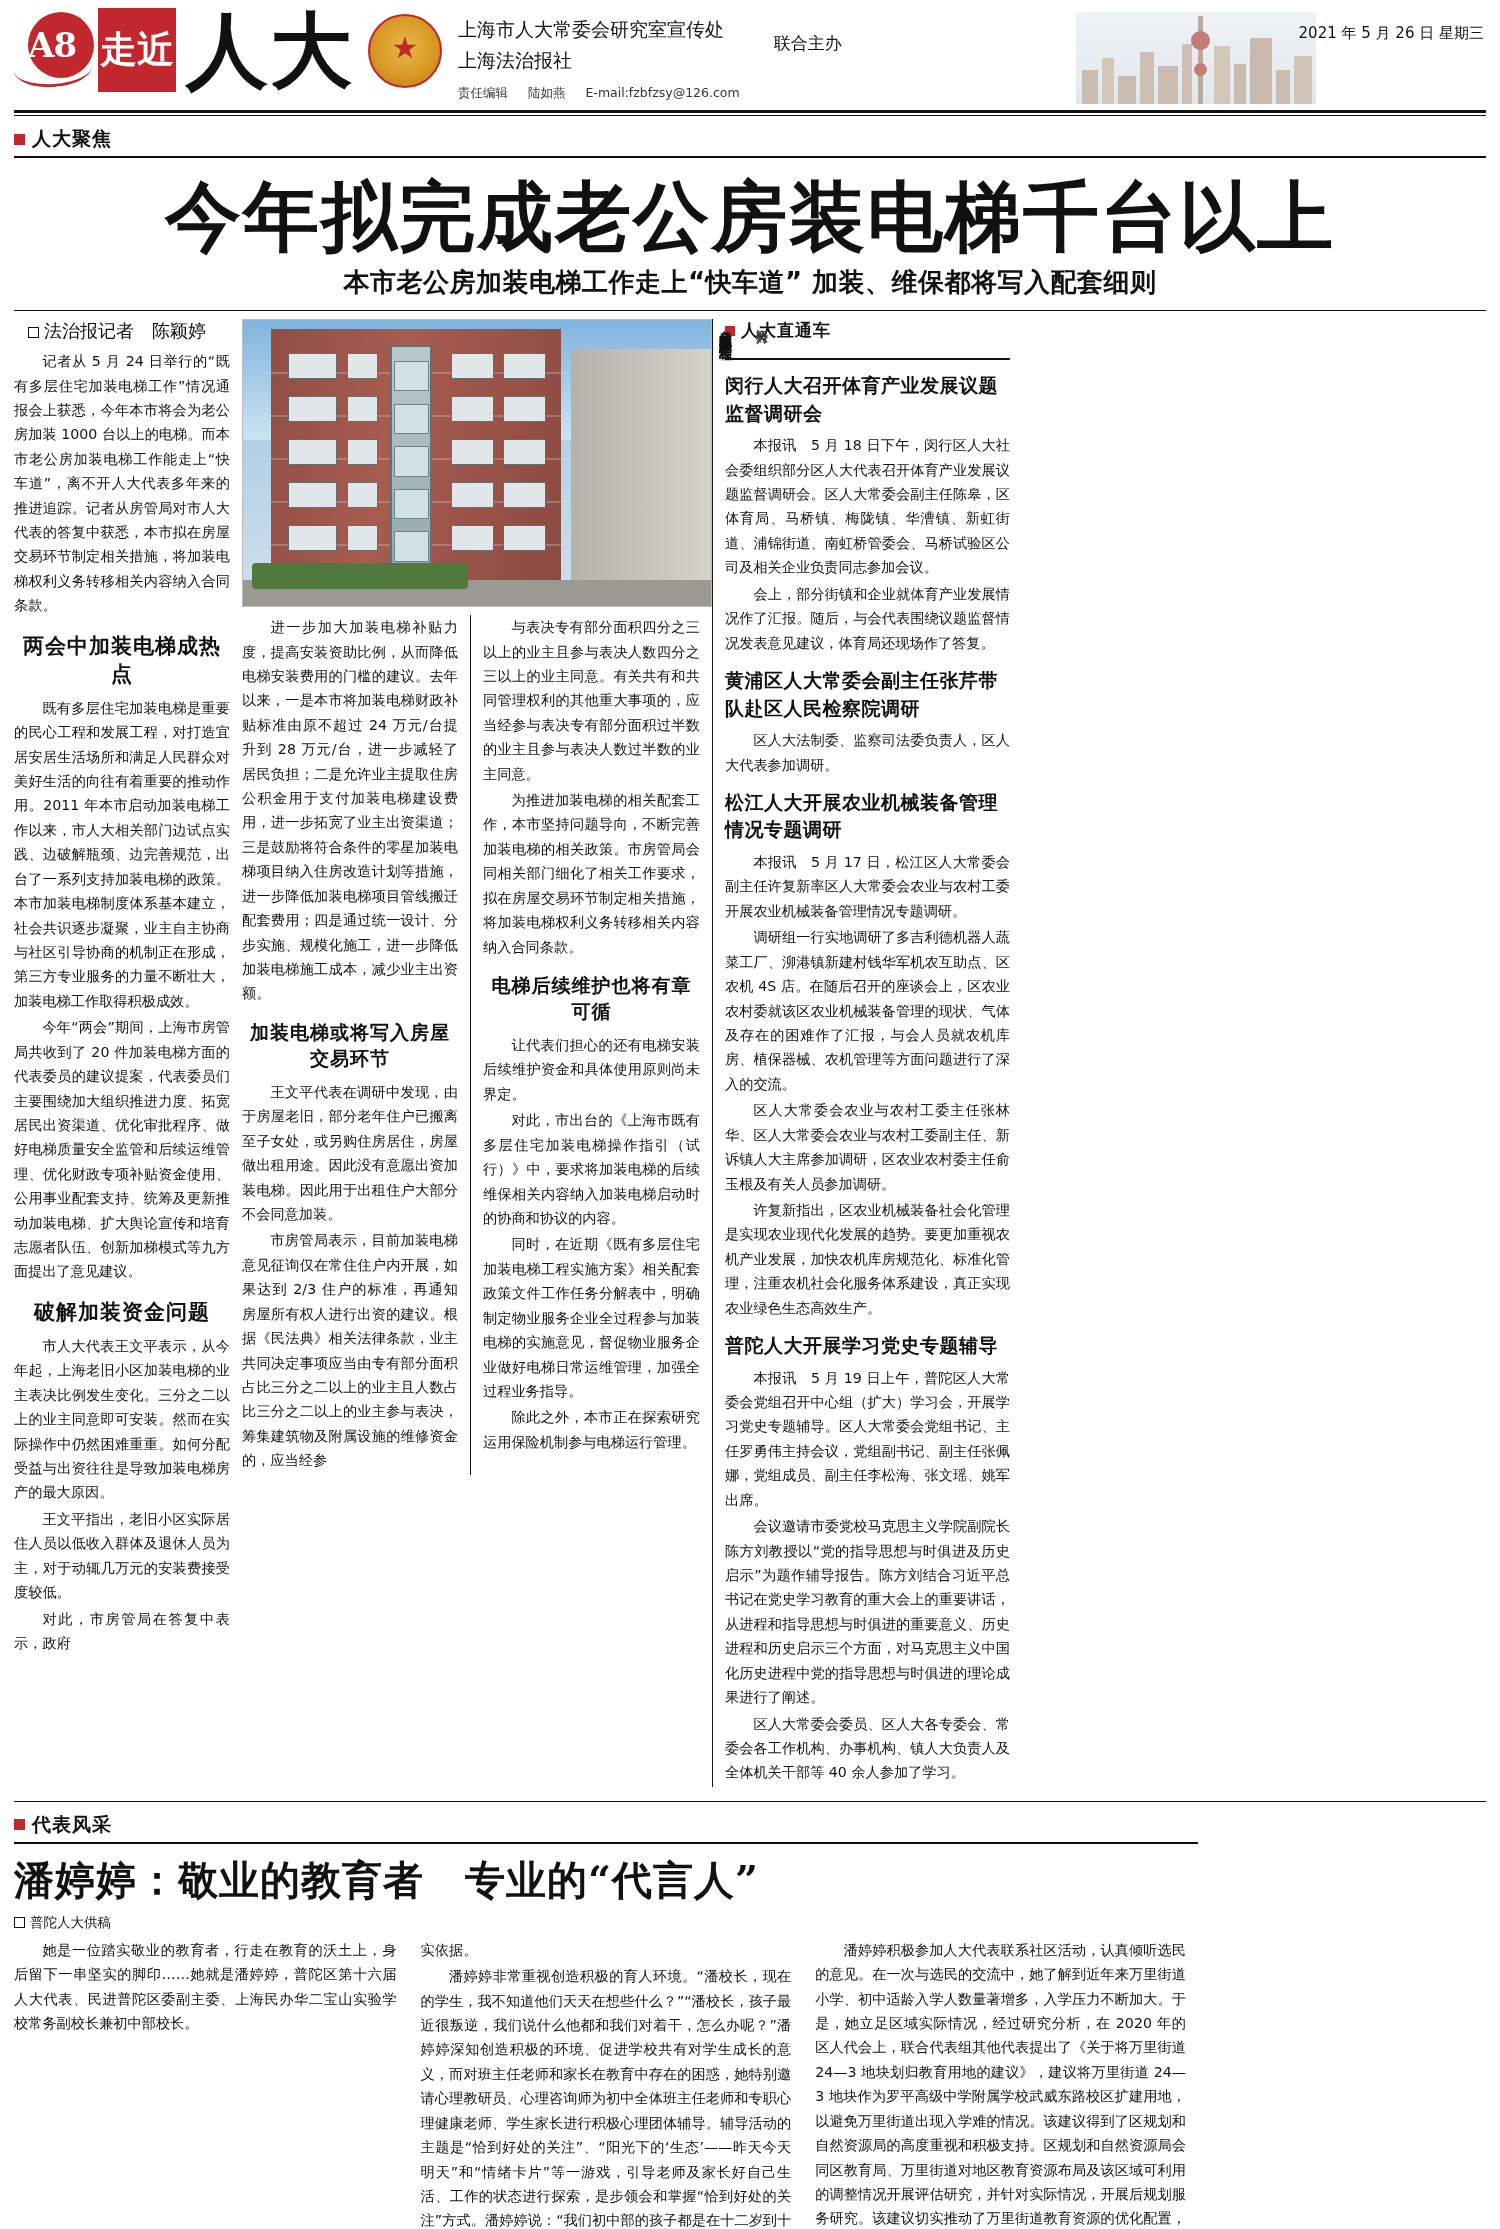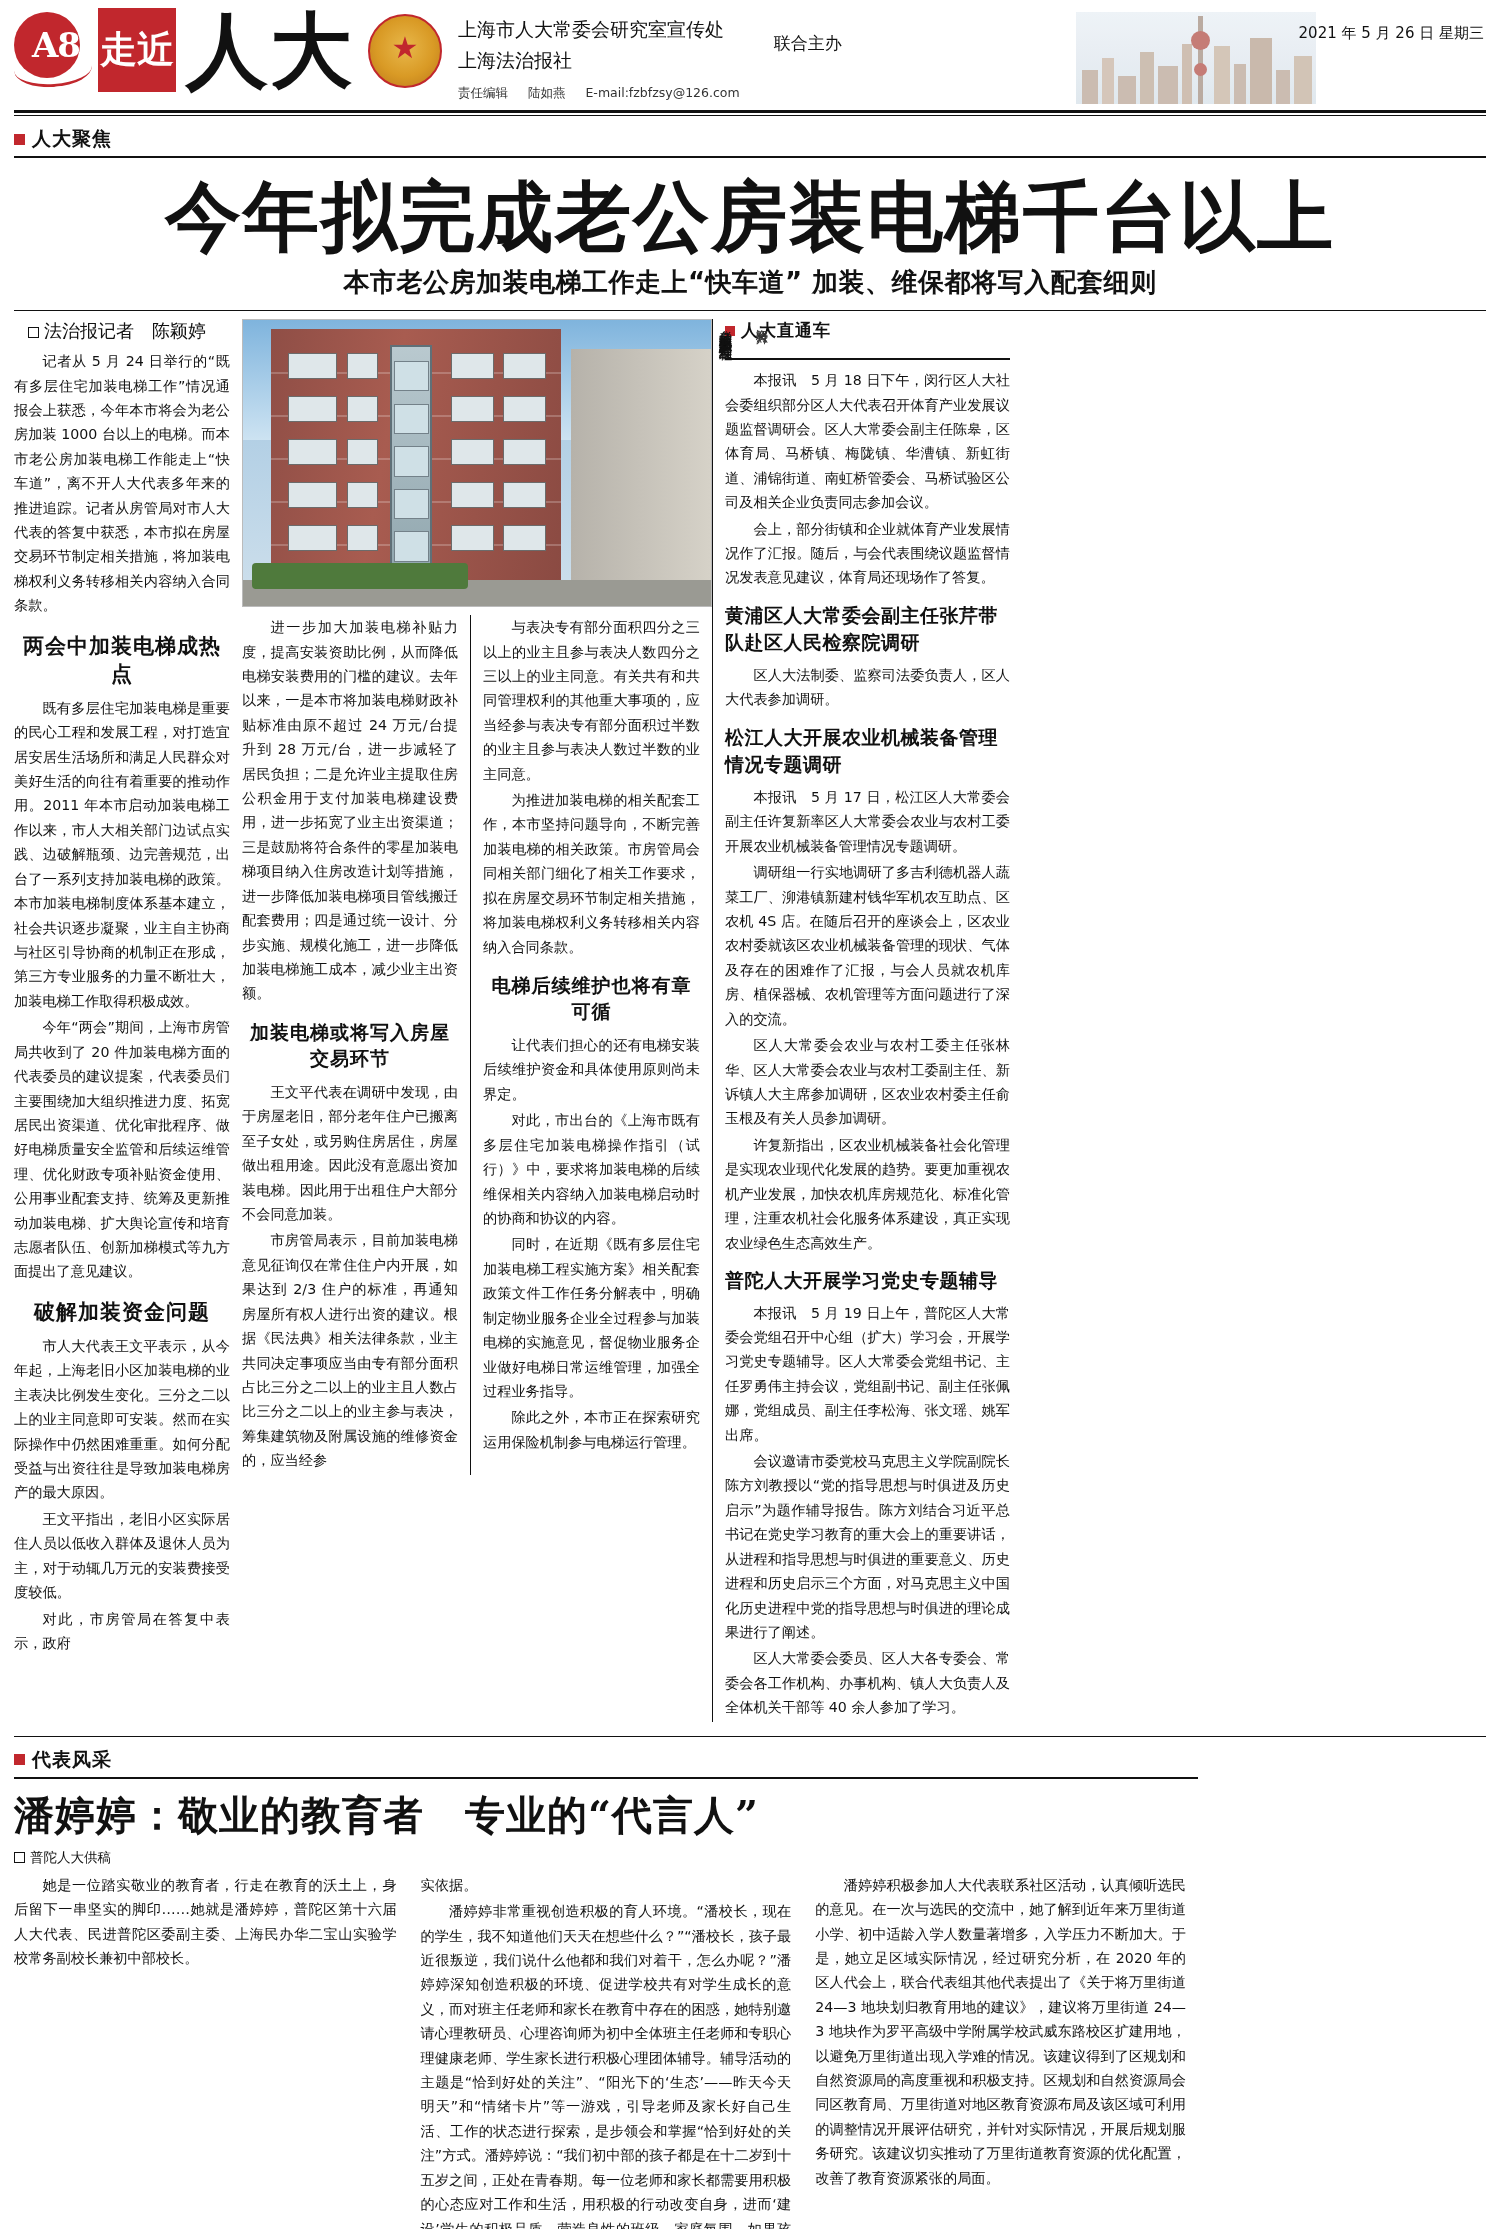--- a/index.html
+++ b/index.html
@@ -25,24 +25,24 @@
     border-bottom:none;
     position:relative;
   }
   .mh-badge{
     width:78px;height:78px;
     position:relative;
     flex:0 0 auto;
     margin-top:2px;
   }
   .mh-badge .circle{
-    position:absolute;left:0;top:2px;
+    position:absolute;left:14px;top:2px;
     width:66px;height:66px;border-radius:50%;
     background:#c1272d;
-    display:flex;align-items:center;justify-content:flex-end;
+    display:flex;align-items:center;justify-content:flex-start;
   }
   .mh-badge .circle span{
     color:#fff;font-size:34px;font-weight:bold;
     font-family:"DejaVu Serif","Liberation Serif",serif;
     line-height:1;
     letter-spacing:-1px;
   }
   .mh-badge .swoosh{
     position:absolute;left:0;top:40px;width:78px;height:34px;
     border-bottom:3px solid #c1272d;
@@ -412,20 +412,21 @@
         </div>
       </div>
     </div>
 
     <div class="col col-e rail" style="width:298px;">
       <div class="rail-tag">
         <div class="sq"></div>
         <div class="txt">人大直通车</div>
       </div>
 
+      <h4 class="rail-h">闵行人大召开体育产业发展议题监督调研会</h4>
       <p>本报讯　5 月 18 日下午，闵行区人大社会委组织部分区人大代表召开体育产业发展议题监督调研会。区人大常委会副主任陈皋，区体育局、马桥镇、梅陇镇、华漕镇、新虹街道、浦锦街道、南虹桥管委会、马桥试验区公司及相关企业负责同志参加会议。</p>
       <p>会上，部分街镇和企业就体育产业发展情况作了汇报。随后，与会代表围绕议题监督情况发表意见建议，体育局还现场作了答复。</p>
 
       <h4 class="rail-h">黄浦区人大常委会副主任张芹带队赴区人民检察院调研</h4>
       <p>区人大法制委、监察司法委负责人，区人大代表参加调研。</p>
 
       <h4 class="rail-h">松江人大开展农业机械装备管理情况专题调研</h4>
       <p>本报讯　5 月 17 日，松江区人大常委会副主任许复新率区人大常委会农业与农村工委开展农业机械装备管理情况专题调研。</p>
       <p>调研组一行实地调研了多吉利德机器人蔬菜工厂、泖港镇新建村钱华军机农互助点、区农机 4S 店。在随后召开的座谈会上，区农业农村委就该区农业机械装备管理的现状、气体及存在的困难作了汇报，与会人员就农机库房、植保器械、农机管理等方面问题进行了深入的交流。</p>
       <p>区人大常委会农业与农村工委主任张林华、区人大常委会农业与农村工委副主任、新诉镇人大主席参加调研，区农业农村委主任俞玉根及有关人员参加调研。</p>

